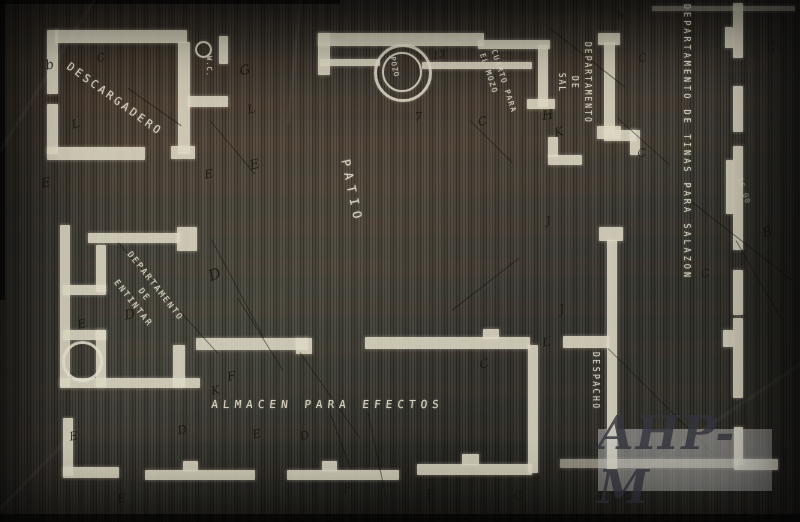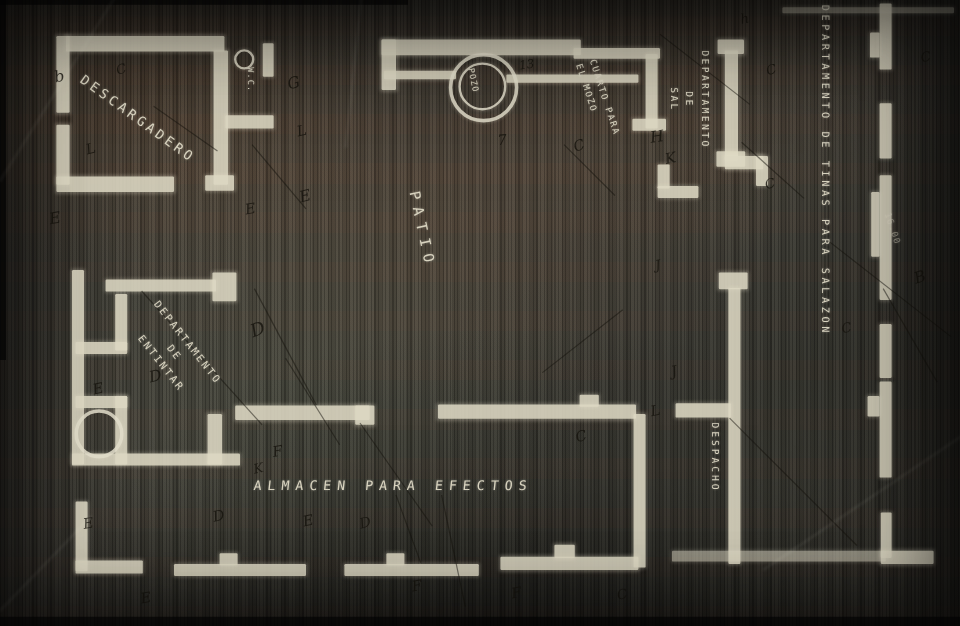--- a/index.html
+++ b/index.html
@@ -191,15 +191,18 @@
   <div class="lbl" style="left:744px;top:176px;font-size:7.5px;letter-spacing:1px;opacity:.55;transform:rotate(72deg);">16.00</div>
 
   <div class="edge" style="left:0;top:0;width:340px;height:4px;"></div>
   <div class="edge" style="left:0;top:0;width:5px;height:300px;"></div>
   <div class="edge" style="left:0;top:514px;width:800px;height:8px;"></div>
   <div class="crease" style="left:0px;top:150px;width:190px;transform:rotate(-58deg);"></div>
   <div class="crease" style="left:288px;top:122px;width:130px;transform:rotate(-84deg);"></div>
   <div class="crease" style="left:0px;top:508px;width:110px;transform:rotate(-46deg);"></div>
   <div class="crease" style="left:636px;top:474px;width:210px;transform:rotate(-34deg);"></div>
 
+  <div class="wm-box">
+    <span class="wm-text">AHP-M</span>
+  </div>
 
   <div class="vignette"></div>
 </div>
 
 </body></html>

